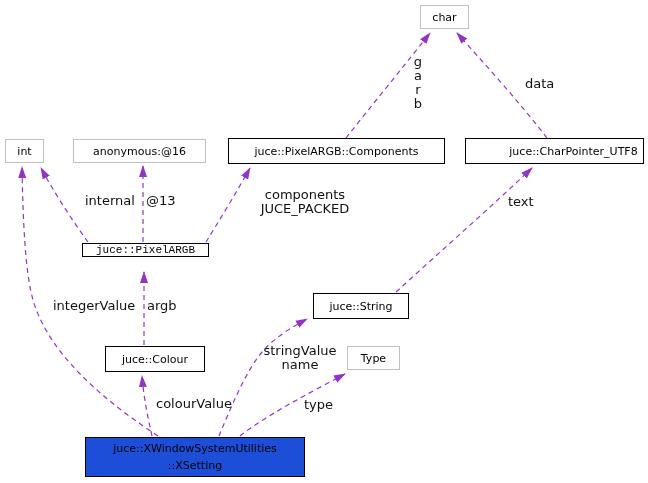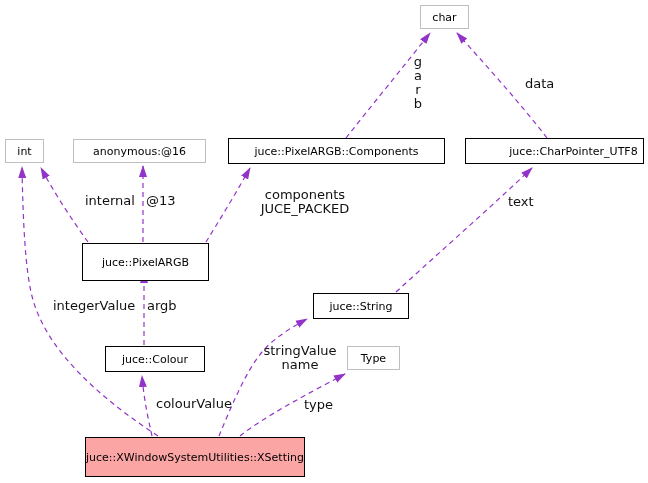--- a/index.html
+++ b/index.html
@@ -10,22 +10,22 @@
   svg.edges { position:absolute; left:0; top:0; width:648px; height:483px; }
   .edge { fill:none; stroke:#9334c9; stroke-width:1.2; stroke-dasharray:5 4; }
   .node {
     position:absolute; display:flex; align-items:center; justify-content:center;
     box-sizing:border-box; background:#ffffff; color:#000000;
     font-size:11px; white-space:nowrap; text-align:center;
   }
   .node.plain { border:1px solid #bfbfbf; }
   .node.doc   { border:1px solid #000000; }
   .node.highlight {
-    background:#fca5a5; border:1.4px solid #000000;
-    line-height:17px;
+    background:#1d4ed8; border:1.4px solid #000000;
+    flex-direction:column; line-height:17px;
   }
   .elabel {
     position:absolute; font-size:13px; color:#101010; white-space:nowrap;
     line-height:14px;
   }
   .elabel.center { text-align:center; }
   .garb span { display:block; line-height:14px; text-align:center; }
 </style>
 </head>
 <body>
@@ -54,21 +54,21 @@
   <div class="node plain" style="left:420px; top:5px; width:49px; height:24px;">char</div>
 
   <div class="node plain" style="left:5px; top:139px; width:39px; height:24px;">int</div>
 
   <div class="node plain" style="left:73px; top:139px; width:133px; height:24px;">anonymous:@16</div>
 
   <div class="node doc" style="left:228px; top:138px; width:217px; height:26px;">juce::PixelARGB::Components</div>
 
   <div class="node doc" style="left:465px; top:138px; width:179px; height:26px;padding-left:38px;">juce::CharPointer_UTF8</div>
 
-  <div class="node doc" style="left:82px; top:243px; width:127px; height:38px;">juce::PixelARGB</div>
+  <div class="node doc" style="left:82px; top:243px; width:127px; height:14px;font-family:Liberation Mono, monospace;">juce::PixelARGB</div>
 
   <div class="node doc" style="left:313px; top:293px; width:96px; height:26px;">juce::String</div>
 
   <div class="node doc" style="left:95px; top:346px; width:100px; height:26px;margin-left:10px;">juce::Colour</div>
 
   <div class="node plain" style="left:347px; top:346px; width:53px; height:24px;">Type</div>
 
   <div class="node highlight" style="left:85px; top:437px; width:220px; height:40px;">
     <span>juce::XWindowSystemUtilities</span>
     <span>::XSetting</span>

